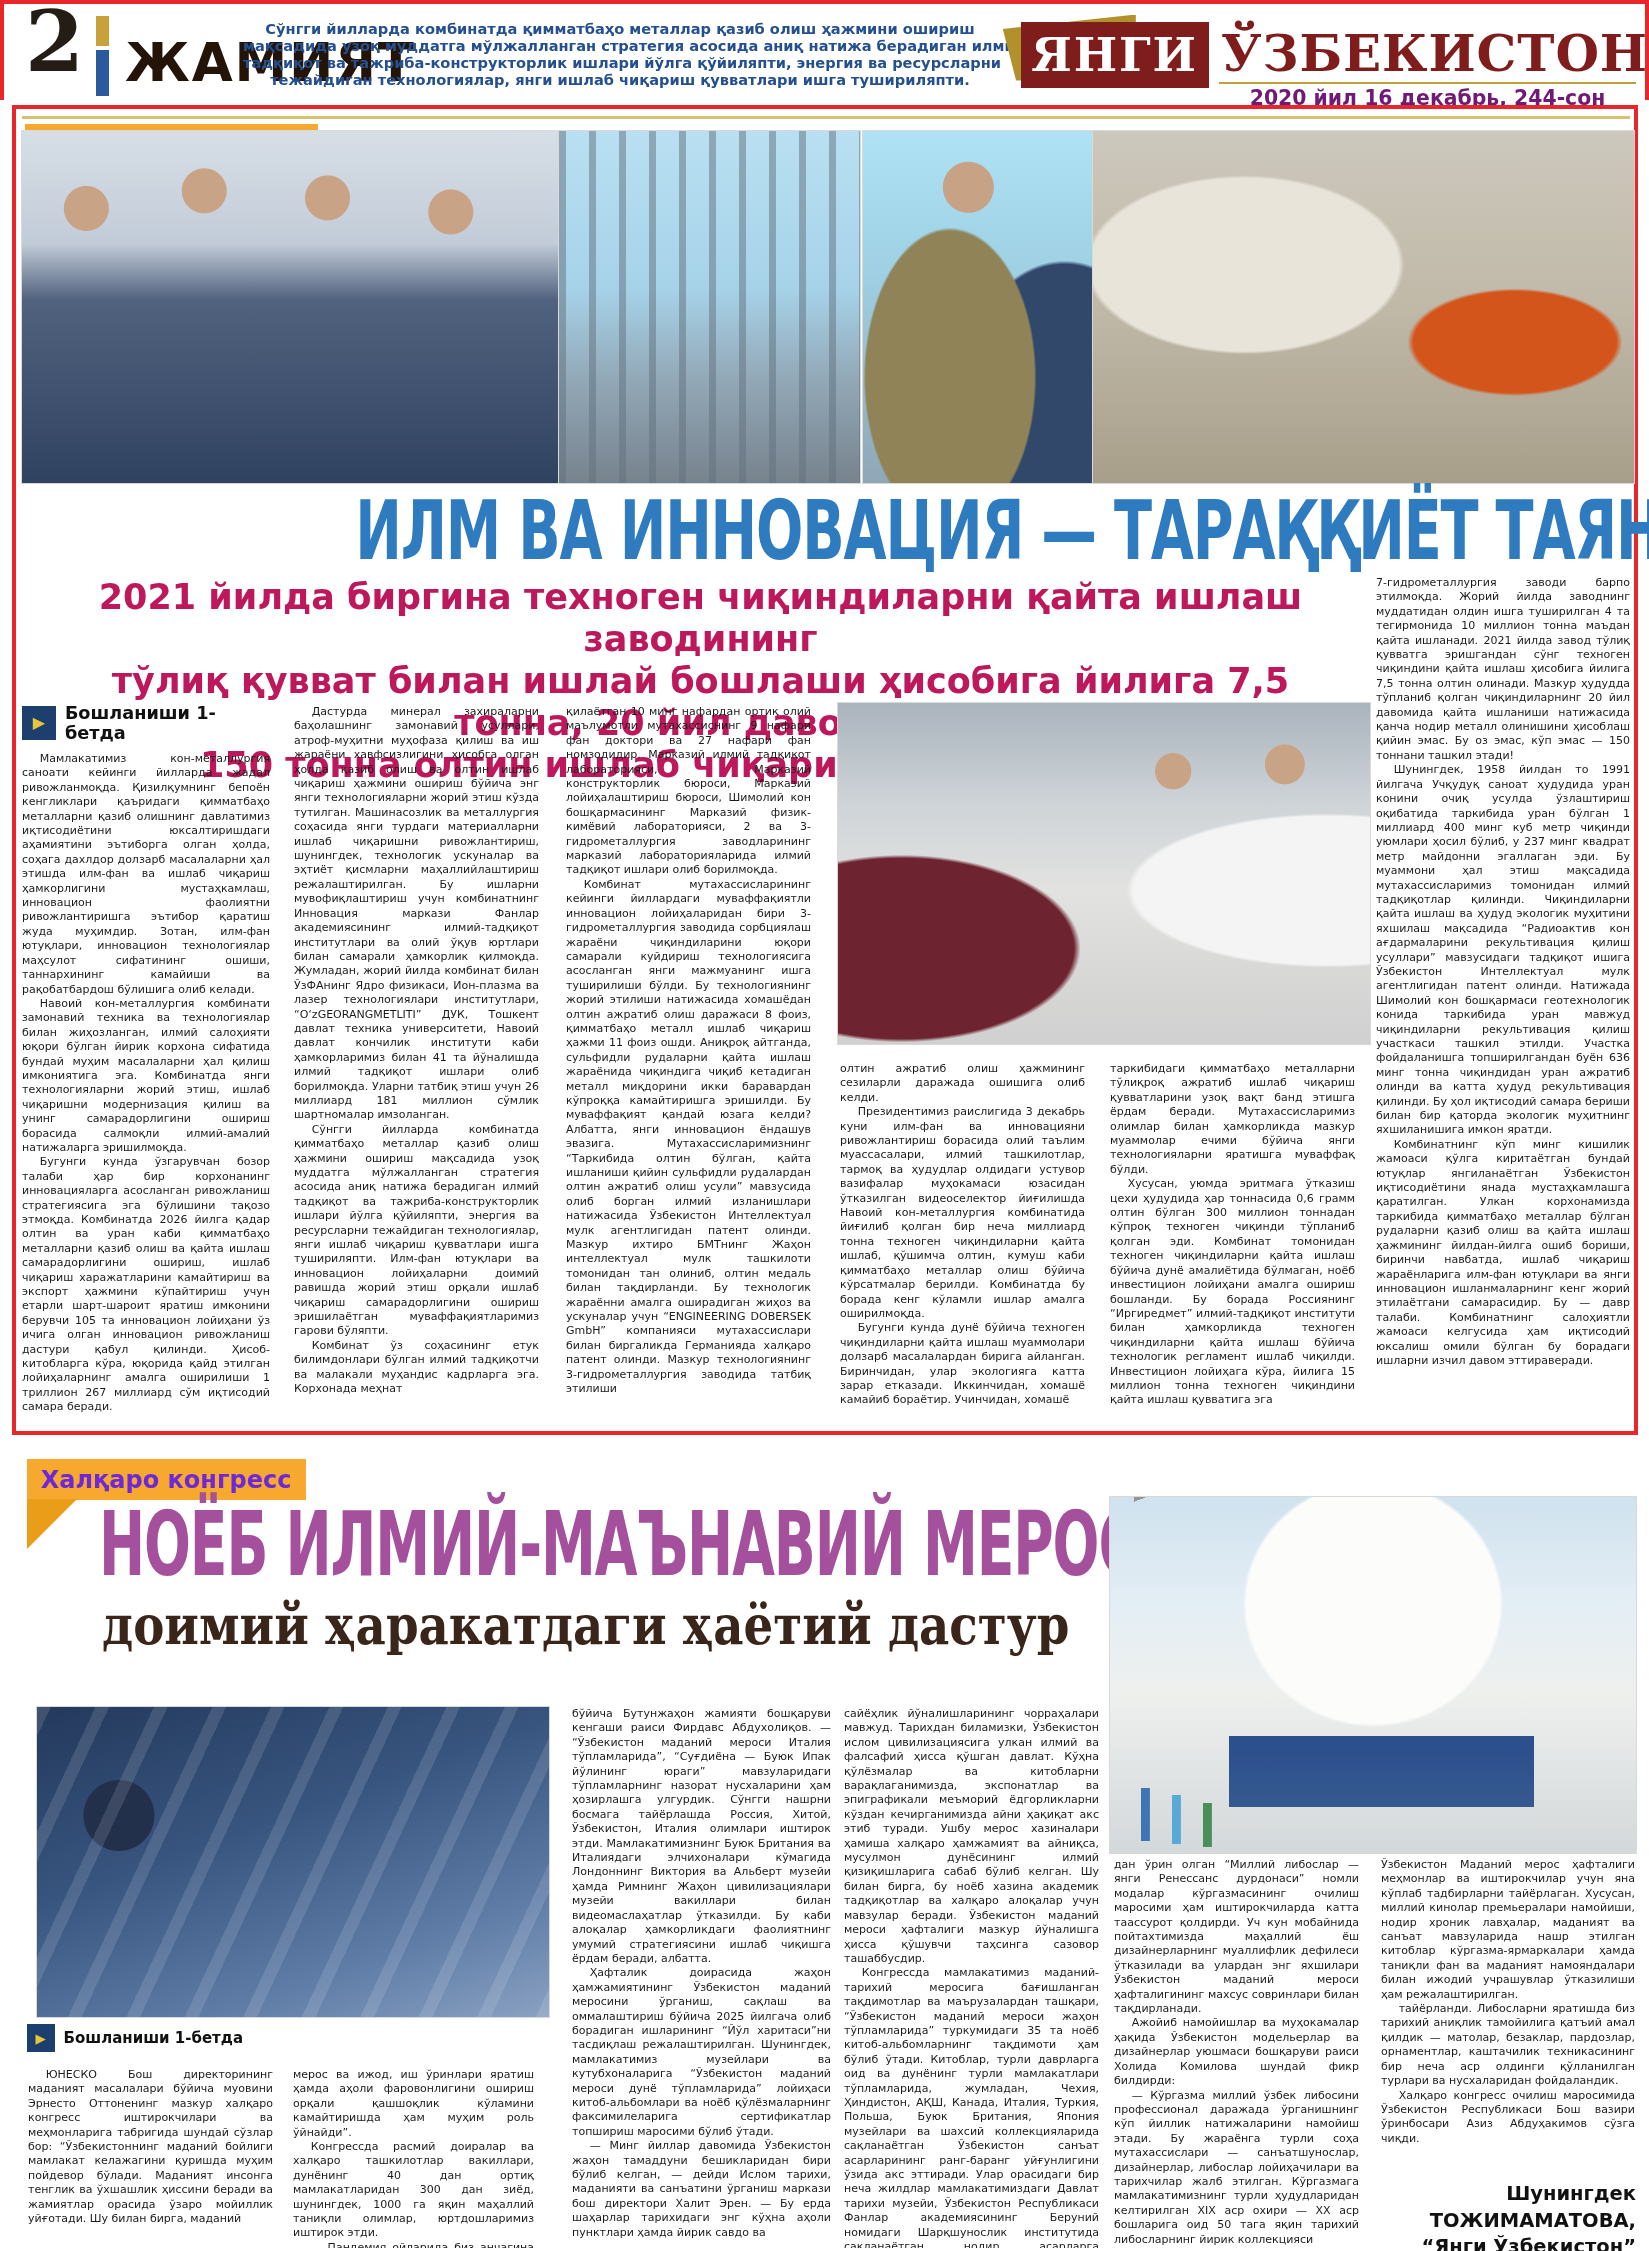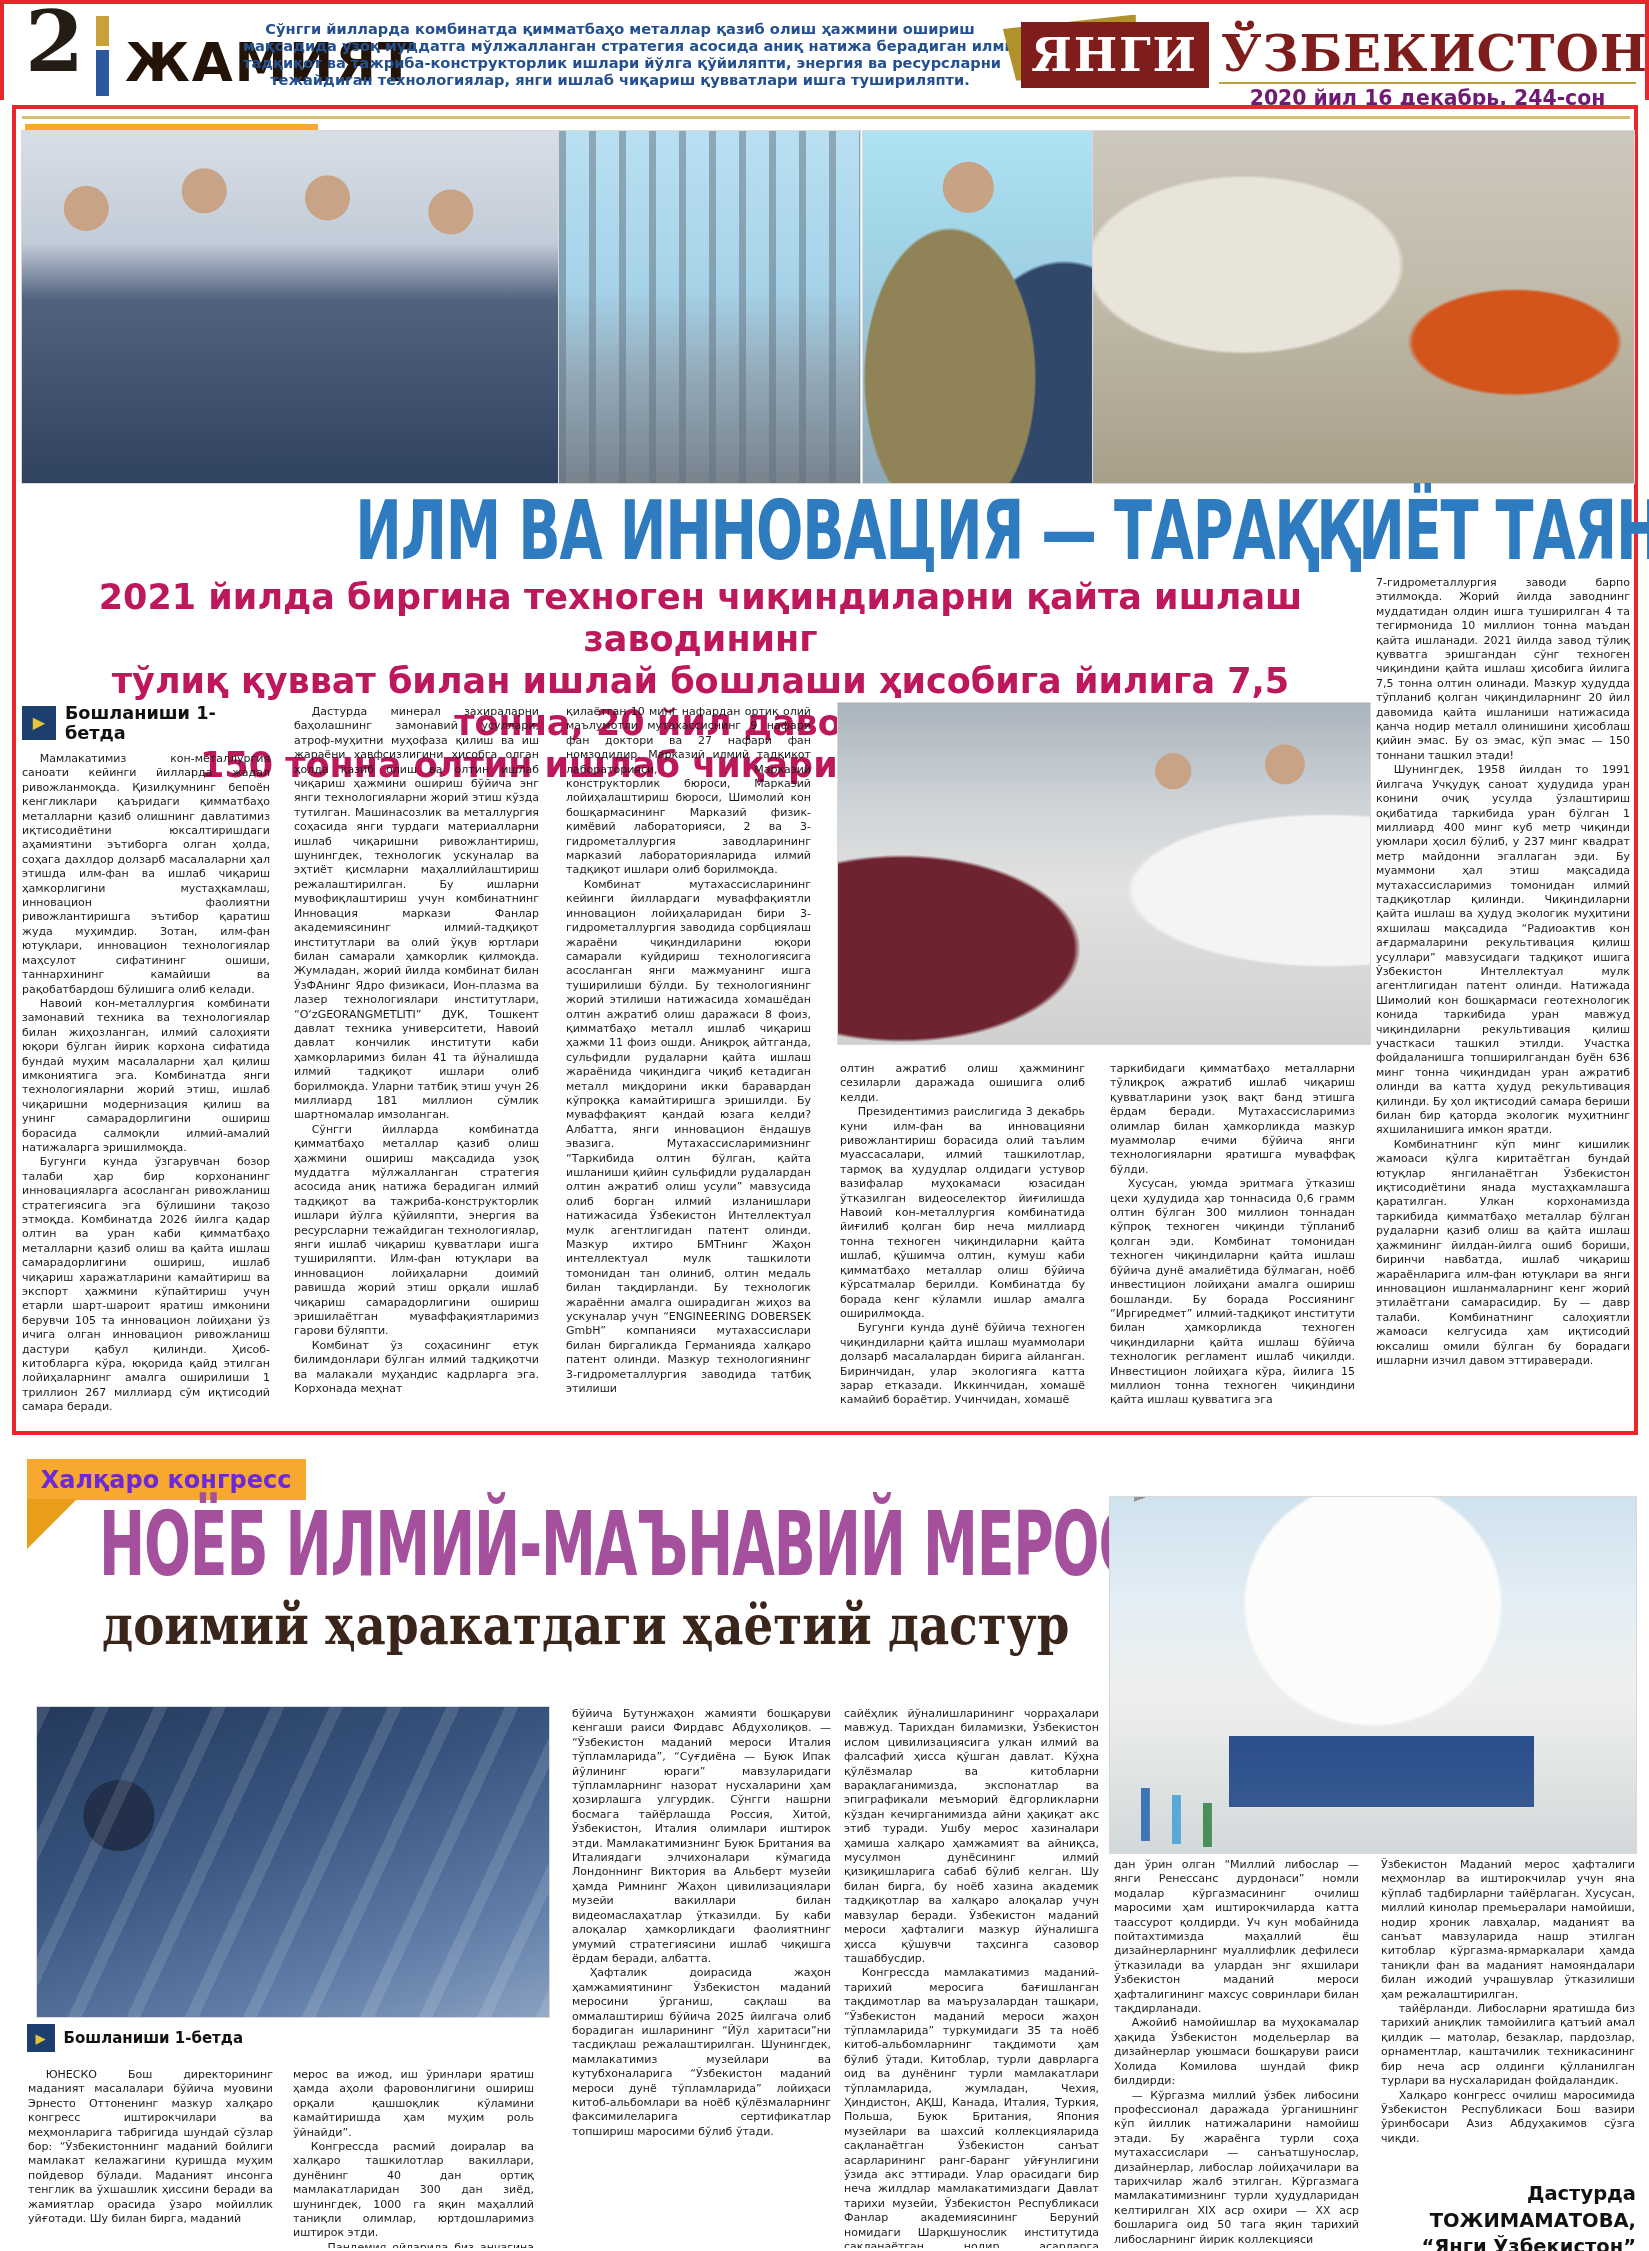--- a/index.html
+++ b/index.html
@@ -196,20 +196,21 @@
   </div>
   <div class="abs" id="a2-headline2">
     <span>доимий ҳаракатдаги ҳаётий дастур</span>
   </div>
   <div class="abs ph" id="phbld"></div>
   <div class="abs ph" id="phaud"></div>
 
   <div class="abs col cont" id="a2-colA">
       <p>бўйича Бутунжаҳон жамияти бошқаруви кенгаши раиси Фирдавс Абдухолиқов. — “Ўзбекистон маданий мероси Италия тўпламларида”, “Суғдиёна — Буюк Ипак йўлининг юраги” мавзуларидаги тўпламларнинг назорат нусхаларини ҳам ҳозирлашга улгурдик. Сўнгги нашрни босмага тайёрлашда Россия, Хитой, Ўзбекистон, Италия олимлари иштирок этди. Мамлакатимизнинг Буюк Британия ва Италиядаги элчихоналари кўмагида Лондоннинг Виктория ва Альберт музейи ҳамда Римнинг Жаҳон цивилизациялари музейи вакиллари билан видеомаслаҳатлар ўтказилди. Бу каби алоқалар ҳамкорликдаги фаолиятнинг умумий стратегиясини ишлаб чиқишга ёрдам беради, албатта.</p>
       <p>Ҳафталик доирасида жаҳон ҳамжамиятининг Ўзбекистон маданий меросини ўрганиш, сақлаш ва оммалаштириш бўйича 2025 йилгача олиб борадиган ишларининг “Йўл харитаси”ни тасдиқлаш режалаштирилган. Шунингдек, мамлакатимиз музейлари ва кутубхоналарига “Ўзбекистон маданий мероси дунё тўпламларида” лойиҳаси китоб-альбомлари ва ноёб қўлёзмаларнинг факсимилеларига сертификатлар топшириш маросими бўлиб ўтади.</p>
+      <p>— Минг йиллар давомида Ўзбекистон жаҳон тамаддуни бешикларидан бири бўлиб келган, — дейди Ислом тарихи, маданияти ва санъатини ўрганиш маркази бош директори Халит Эрен. — Бу ерда шаҳарлар тарихидаги энг кўҳна аҳоли пунктлари ҳамда йирик савдо ва</p>
     </div>
   <div class="abs col cont" id="a2-colB">
       <p>сайёҳлик йўналишларининг чорраҳалари мавжуд. Тарихдан биламизки, Ўзбекистон ислом цивилизациясига улкан илмий ва фалсафий ҳисса қўшган давлат. Кўҳна қўлёзмалар ва китобларни варақлаганимизда, экспонатлар ва эпиграфикали меъморий ёдгорликларни кўздан кечирганимизда айни ҳақиқат акс этиб туради. Ушбу мерос хазиналари ҳамиша халқаро ҳамжамият ва айниқса, мусулмон дунёсининг илмий қизиқишларига сабаб бўлиб келган. Шу билан бирга, бу ноёб хазина академик тадқиқотлар ва халқаро алоқалар учун мавзулар беради. Ўзбекистон маданий мероси ҳафталиги мазкур йўналишга ҳисса қўшувчи таҳсинга сазовор ташаббусдир.</p>
       <p>Конгрессда мамлакатимиз маданий-тарихий меросига бағишланган тақдимотлар ва маърузалардан ташқари, “Ўзбекистон маданий мероси жаҳон тўпламларида” туркумидаги 35 та ноёб китоб-альбомларнинг тақдимоти ҳам бўлиб ўтади. Китоблар, турли даврларга оид ва дунёнинг турли мамлакатлари тўпламларида, жумладан, Чехия, Ҳиндистон, АҚШ, Канада, Италия, Туркия, Польша, Буюк Британия, Япония музейлари ва шахсий коллекцияларида сақланаётган Ўзбекистон санъат асарларининг ранг-баранг уйғунлигини ўзида акс эттиради. Улар орасидаги бир неча жилдлар мамлакатимиздаги Давлат тарихи музейи, Ўзбекистон Республикаси Фанлар академиясининг Беруний номидаги Шарқшунослик институтида сақланаётган нодир асарларга бағишланган.</p>
     </div>
 
   <div class="abs badge" id="a2-badge">
     <span class="bx">▶</span>
     <span>Бошланиши 1-бетда</span>
   </div>
@@ -227,18 +228,18 @@
       <p>Ажойиб намойишлар ва муҳокамалар ҳақида Ўзбекистон модельерлар ва дизайнерлар уюшмаси бошқаруви раиси Холида Комилова шундай фикр билдирди:</p>
       <p>— Кўргазма миллий ўзбек либосини профессионал даражада ўрганишнинг кўп йиллик натижаларини намойиш этади. Бу жараёнга турли соҳа мутахассислари — санъатшунослар, дизайнерлар, либослар лойиҳачилари ва тарихчилар жалб этилган. Кўргазмага мамлакатимизнинг турли ҳудудларидан келтирилган XIX аср охири — XX аср бошларига оид 50 тага яқин тарихий либосларнинг йирик коллекцияси</p>
     </div>
   <div class="abs col cont" id="a2-colR2">
       <p>Ўзбекистон Маданий мерос ҳафталиги меҳмонлар ва иштирокчилар учун яна кўплаб тадбирларни тайёрлаган. Хусусан, миллий кинолар премьералари намойиши, нодир хроник лавҳалар, маданият ва санъат мавзуларида нашр этилган китоблар кўргазма-ярмаркалари ҳамда таниқли фан ва маданият намояндалари билан ижодий учрашувлар ўтказилиши ҳам режалаштирилган.</p>
       <p>тайёрланди. Либосларни яратишда биз тарихий аниқлик тамойилига қатъий амал қилдик — матолар, безаклар, пардозлар, орнаментлар, каштачилик техникасининг бир неча аср олдинги қўлланилган турлари ва нусхаларидан фойдаландик.</p>
       <p>Халқаро конгресс очилиш маросимида Ўзбекистон Республикаси Бош вазири ўринбосари Азиз Абдуҳакимов сўзга чиқди.</p>
     </div>
 
   <div class="abs" id="author">
-    <div>Дастурда ТОЖИМАМАТОВА,</div>
+    <div>Шунингдек ТОЖИМАМАТОВА,</div>
     <div>“Янги Ўзбекистон” мухбири</div>
   </div>
 
 </div>
 
 
 </body></html>

